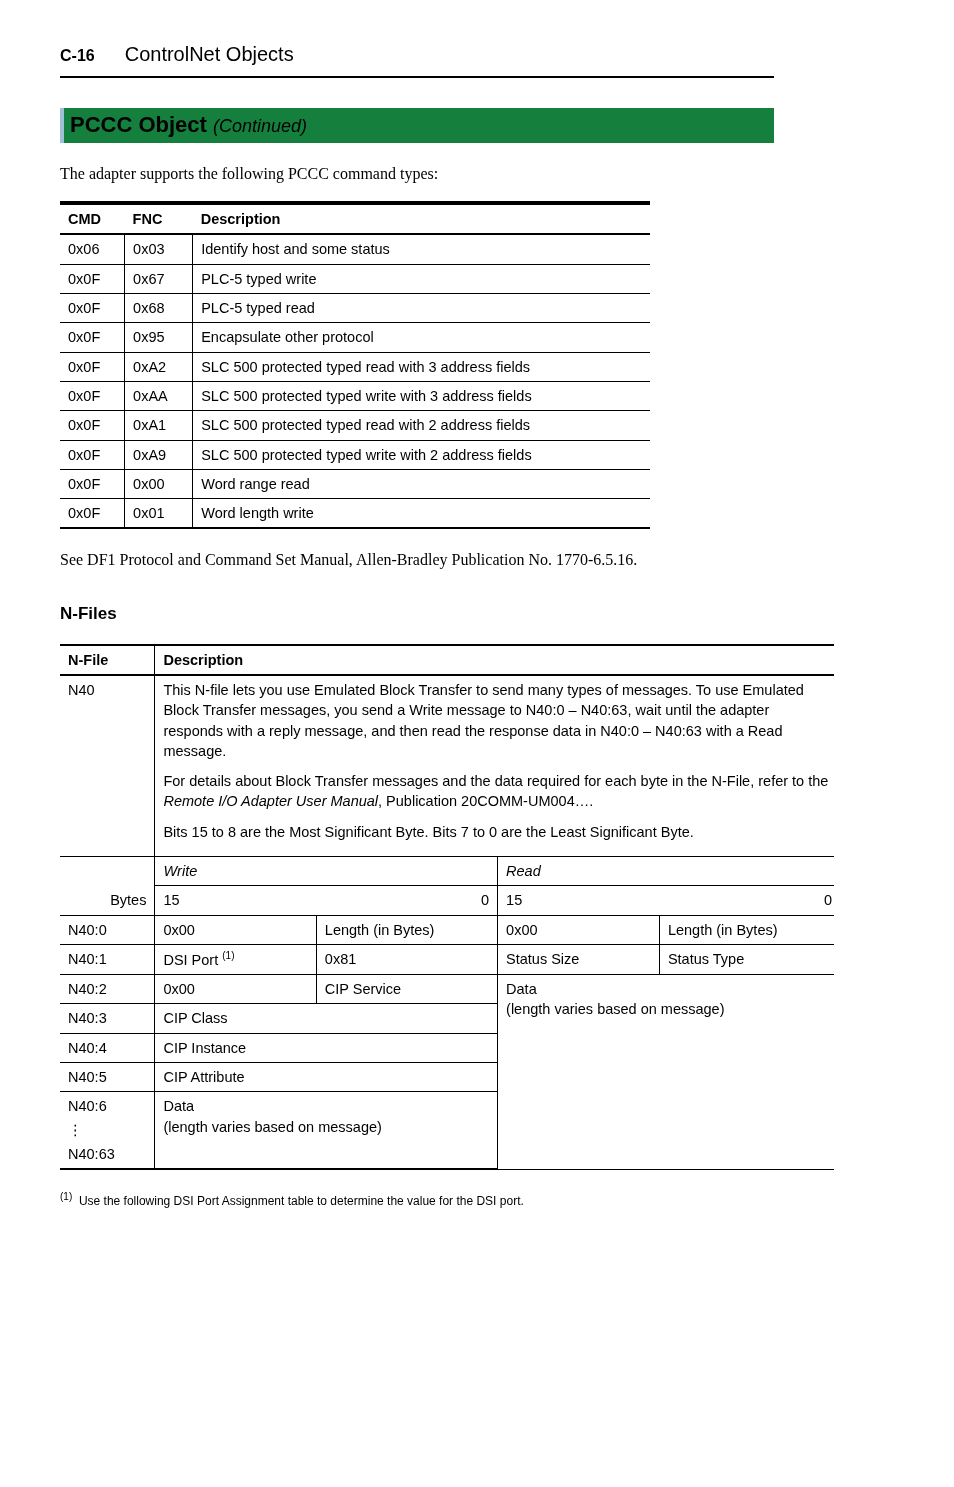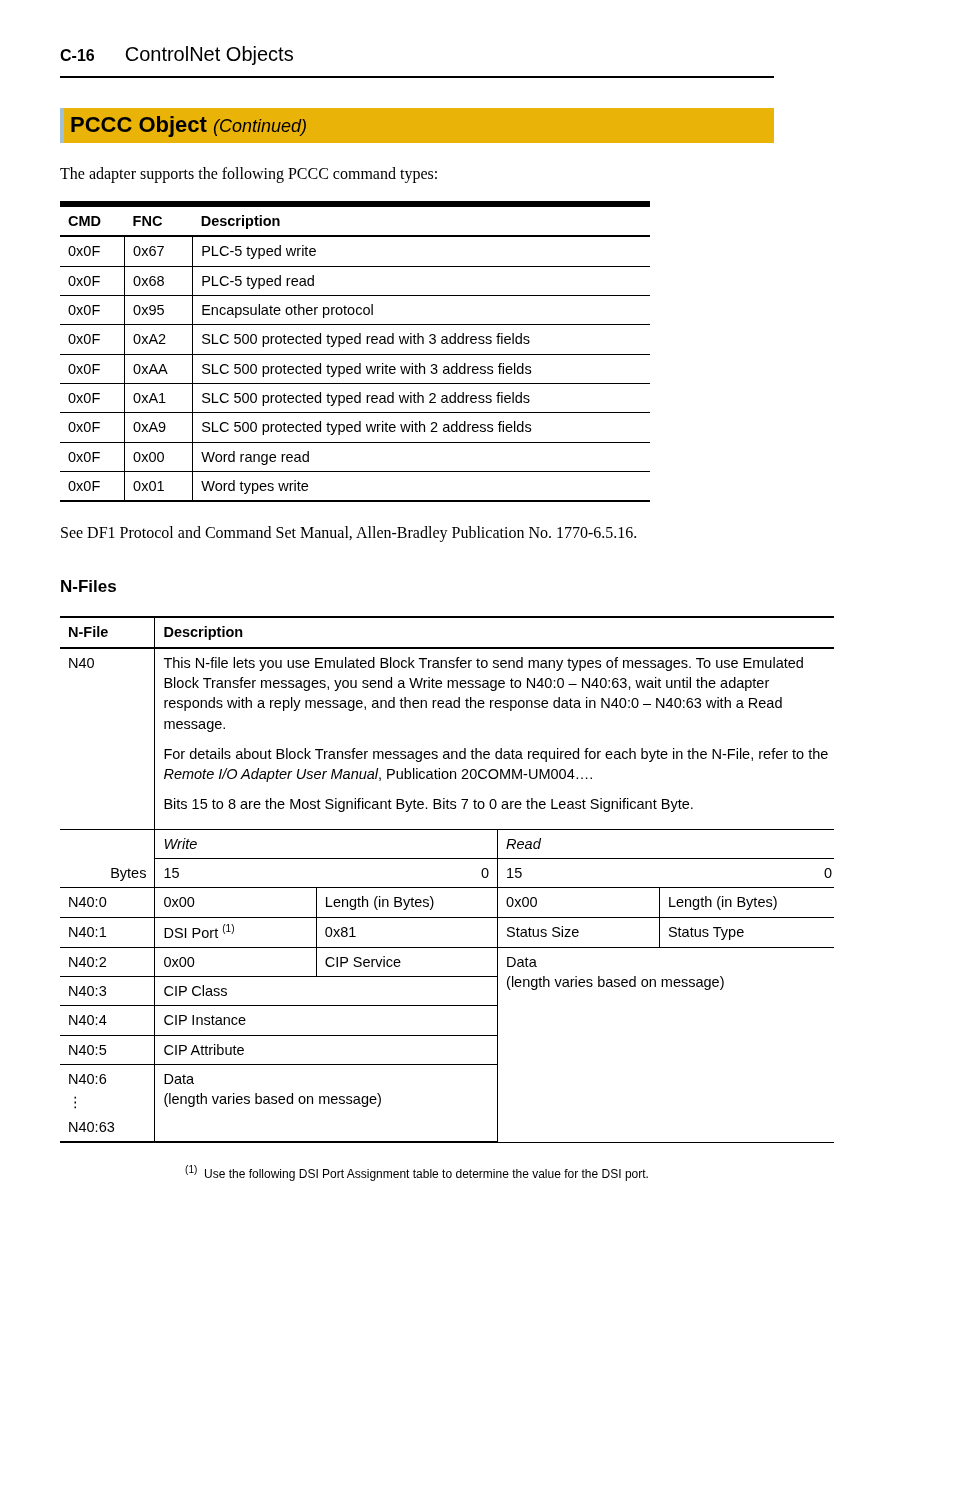--- a/index.html
+++ b/index.html
@@ -24,21 +24,21 @@
     font-size: 16px;
     margin-right: 30px;
   }
   .page-title {
     font-size: 20px;
   }
   .section-heading {
     font-size: 22px;
     font-weight: bold;
     margin-bottom: 20px;
-    background: #eab308;
+    background: #15803d;
     padding: 2px 0 2px 6px;
     border-left: 4px solid #a0c0d8;
   }
   .continued {
     font-style: italic;
     font-weight: normal;
     font-size: 18px;
   }
   .body-text {
     font-family: "Times New Roman", Times, serif;
@@ -66,21 +66,21 @@
     border-bottom: 2px solid #000;
   }
   .cmd-table thead th {
      border-left:none; border-right:none;
   }
   .cmd-table th:first-child, .cmd-table td:first-child { border-left:none;}
   .cmd-table th:last-child, .cmd-table td:last-child { border-right:none;}
   .cmd-table tr td { border-left:none; border-right:none; border-bottom:1px solid #000;}
   .cmd-table tr td + td { border-left:1px solid #000;}
   .cmd-table tbody tr:last-child td { border-bottom: 2px solid #000;}
-  .cmd-table thead th { border-bottom-width:2px; border-top-width:2px; border-top:6px solid #000000;}
+  .cmd-table thead th { border-bottom-width:2px; border-top-width:2px; border-top:4px solid #000000;}
 
   .subheading {
     font-size: 17px;
     font-weight: bold;
     margin-top: 30px;
     margin-bottom: 18px;
   }
   .nfile-table {
     width: 780px;
     font-size: 14.5px;
@@ -95,21 +95,20 @@
   .nfile-table .noright { border-right: none; }
   .nfile-table .thick-top { border-top: 2px solid #000; }
   .nfile-table .thick-bottom { border-bottom: 2px solid #000; }
   .nfile-table .right-align { text-align: right; }
   .nfile-table .italic { font-style: italic; }
   .nfile-table th { font-weight: bold; }
   .nfile-desc p { margin: 0 0 10px 0; }
   .footnote {
     font-size: 12px;
     margin-top: 12px;
-    text-align: center;
   }
   .sup { font-size: 10px; vertical-align: super; }
   .data-cell { vertical-align: top; }
   .vdots { text-align:center; line-height:0.8;}
 </style>
 </head>
 <body>
 
 <div class="header-row">
   <span class="page-num">C-16</span>
@@ -126,20 +125,25 @@
 <table class="cmd-table">
   <thead>
     <tr>
       <th>CMD</th>
       <th>FNC</th>
       <th>Description</th>
     </tr>
   </thead>
   <tbody id="cmd-tbody">
       <tr>
+        <td>0x06</td>
+        <td>0x03</td>
+        <td>Identify host and some status</td>
+      </tr>
+      <tr>
         <td>0x0F</td>
         <td>0x67</td>
         <td>PLC-5 typed write</td>
       </tr>
       <tr>
         <td>0x0F</td>
         <td>0x68</td>
         <td>PLC-5 typed read</td>
       </tr>
       <tr>
@@ -168,21 +172,21 @@
         <td>SLC 500 protected typed write with 2 address fields</td>
       </tr>
       <tr>
         <td>0x0F</td>
         <td>0x00</td>
         <td>Word range read</td>
       </tr>
       <tr>
         <td>0x0F</td>
         <td>0x01</td>
-        <td>Word types write</td>
+        <td>Word length write</td>
       </tr>
     </tbody>
 </table>
 
 <p class="body-text">See DF1 Protocol and Command Set Manual, Allen-Bradley Publication No. 1770-6.5.16.</p>
 
 <div class="subheading">N-Files</div>
 
 <table class="nfile-table">
   <tbody>

